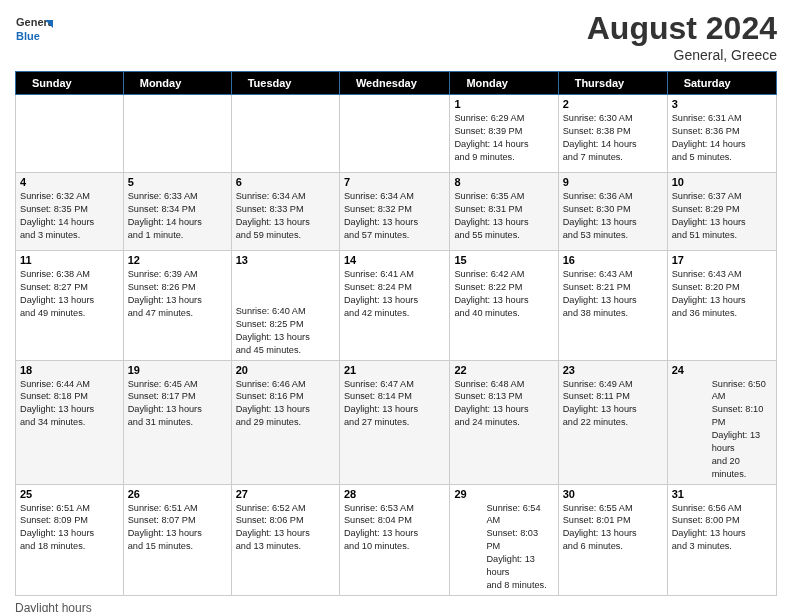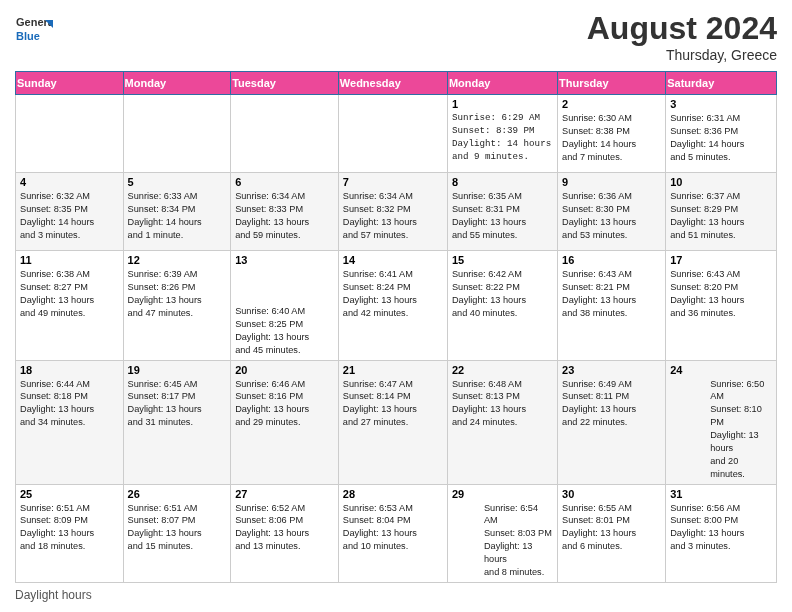--- a/index.html
+++ b/index.html
@@ -37,23 +37,23 @@
     .location {
       font-size: 14px;
       color: #333;
     }
     .calendar {
       width: 100%;
       border-collapse: collapse;
       font-size: 10px;
     }
     .calendar th {
-      background-color: #ec4899;
+      background-color: #000000;
       color: #fff;
-      padding: 5px 1px;
+      padding: 5px 16px;
       text-align: left;
       font-size: 11px;
       border: 1px solid #2e6da4;
     }
     .calendar td {
       border: 1px solid #ccc;
       vertical-align: top;
       padding: 3px 4px;
       width: 113px;
       height: 78px;
@@ -88,21 +88,21 @@
   <div class="header">
     <div class="logo">
     <svg width="38" height="38" viewBox="0 0 38 38">
       <text x="1" y="16" font-family="Arial" font-size="11" font-weight="bold" fill="#333">General</text>
       <polygon points="30,10 38,10 38,18" fill="#1a6bba"></polygon>
       <text x="1" y="30" font-family="Arial" font-size="11" font-weight="bold" fill="#1a6bba">Blue</text>
     </svg>
   </div>
     <div class="title-block">
       <div class="month-year">August 2024</div>
-      <div class="location">Thursday, Greece</div>
+      <div class="location">General, Greece</div>
     </div>
   </div>
 
   <table class="calendar">
     <thead>
       <tr id="weekday-header">
       <th>Sunday</th>
           <th>Monday</th>
           <th>Tuesday</th>
           <th>Wednesday</th>
@@ -112,21 +112,21 @@
         </tr>
     </thead>
     <tbody id="calendar-body">
     <tr>
           <td class="empty-cell"></td>
           <td class="empty-cell"></td>
           <td class="empty-cell"></td>
           <td class="empty-cell"></td>
           <td>
             <div class="day-num">1</div>
-            <div class="day-info" style="white-space: pre-line; font-family: Liberation Mono, monospace;">Sunrise: 6:29 AM
+            <div class="day-info" style="white-space: pre-line;">Sunrise: 6:29 AM
 Sunset: 8:39 PM
 Daylight: 14 hours
 and 9 minutes.</div>
           </td>
           <td>
             <div class="day-num">2</div>
             <div class="day-info" style="white-space: pre-line;">Sunrise: 6:30 AM
 Sunset: 8:38 PM
 Daylight: 14 hours
 and 7 minutes.</div>

